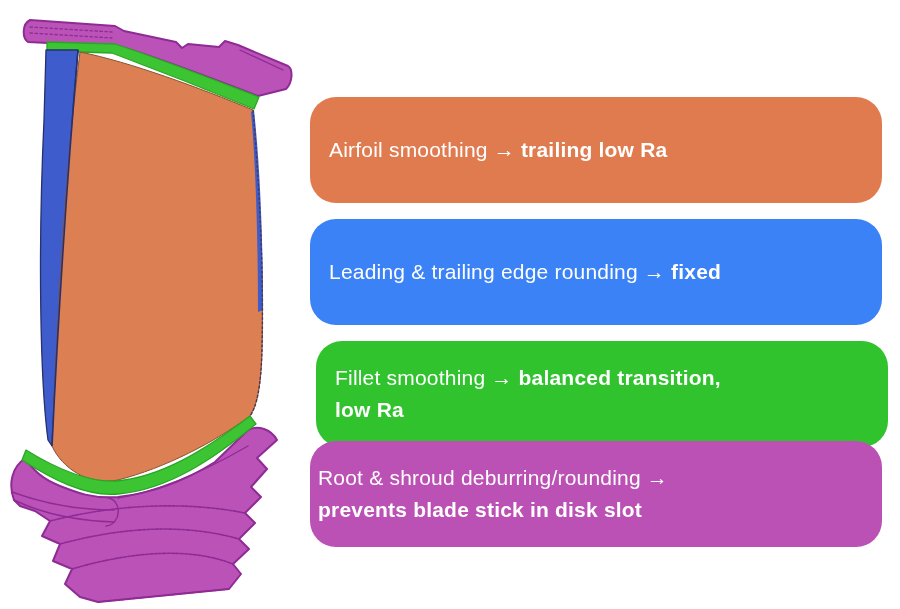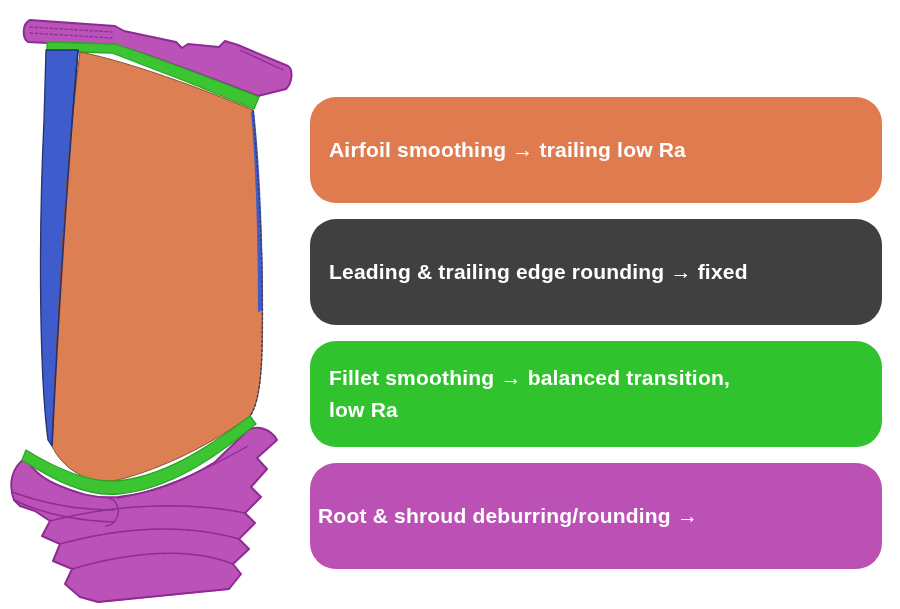--- a/index.html
+++ b/index.html
@@ -19,25 +19,25 @@
     border-radius:26px;
     display:flex;align-items:center;
     box-sizing:border-box;
     padding:0 28px 0 19px;
     color:#ffffff;
     font-size:21px;
     line-height:32px;
     letter-spacing:0.2px;
   }
   .callout .seg-bold{font-weight:700;}
-  .callout .seg-reg{font-weight:700;}
+  .callout .seg-reg{font-weight:400;}
   #callout-0{top:97px;}
   #callout-1{top:219px;}
   #callout-2{top:341px;}
-  #callout-3{top:463px;padding-left:8px;}
+  #callout-3{top:441px;padding-left:8px;}
 </style>
 </head>
 <body>
 
 <div class="blade-wrap">
   <svg width="300" height="609" viewBox="0 0 300 609" xmlns="http://www.w3.org/2000/svg">
 
     <g stroke-linejoin="round" stroke-linecap="round">
       <path stroke="#8E2B94" stroke-width="2" d="M28,42 C22,38 22,24 30,20 L115,26 L124,31 L176,42 L182,48 L188,44
                L219,47 L225,41 L238,45 L288,66 C293,69 293,82 286,89
@@ -96,22 +96,22 @@
              L256,424
              C215,458 168,490 118,494
              C85,497 50,478 22,460 Z" fill="#3CC433"></path>
   </svg>
 </div>
 
 <div class="callouts">
   <div class="callout" id="callout-0" style="background: rgb(224, 123, 80); color: rgb(255, 255, 255);">
     <div class="callout-text"><span class="seg-reg">Airfoil smoothing → </span><span class="seg-bold">trailing low Ra</span></div>
   </div>
-  <div class="callout" id="callout-1" style="background: #404040; color: rgb(255, 255, 255);">
+  <div class="callout" id="callout-1" style="background: #3b82f6; color: rgb(255, 255, 255);">
     <div class="callout-text"><span class="seg-reg">Leading &amp; trailing edge rounding → </span><span class="seg-bold">fixed</span><br></div>
   </div>
-  <div class="callout" id="callout-2" style="background: rgb(48, 195, 46); color: rgb(255, 255, 255);">
+  <div class="callout" id="callout-2" style="background: rgb(48, 195, 46); color: rgb(255, 255, 255); margin-left: 6px;">
     <div class="callout-text"><span class="seg-reg">Fillet smoothing → </span><span class="seg-bold">balanced transition,</span><br><span class="seg-bold">low Ra</span></div>
   </div>
   <div class="callout" id="callout-3" style="background: rgb(187, 81, 181); color: rgb(255, 255, 255);">
-    <div class="callout-text"><span class="seg-reg">Root &amp; shroud deburring/rounding → </span><br></div>
+    <div class="callout-text"><span class="seg-reg">Root &amp; shroud deburring/rounding → </span><br><span class="seg-bold">prevents blade stick in disk slot</span></div>
   </div>
 </div>
 
 </body></html>

